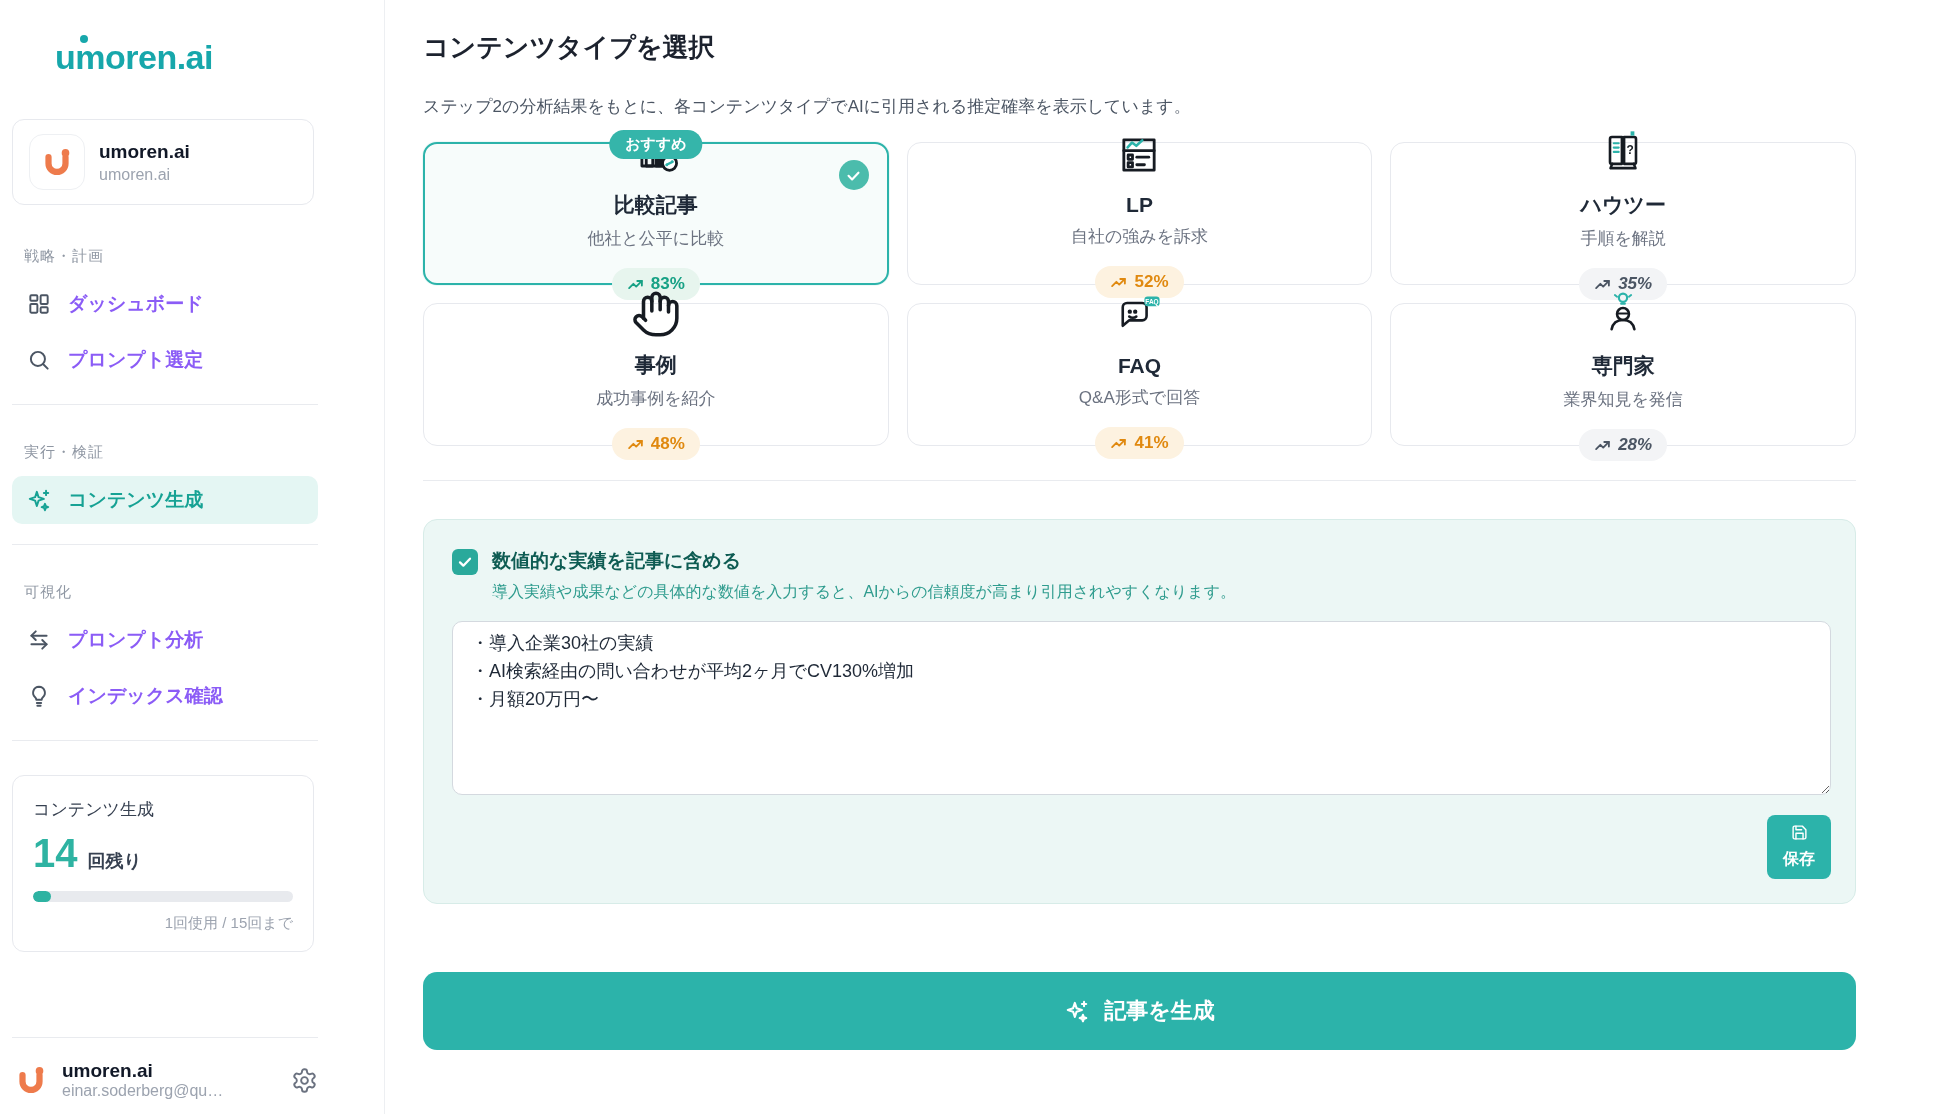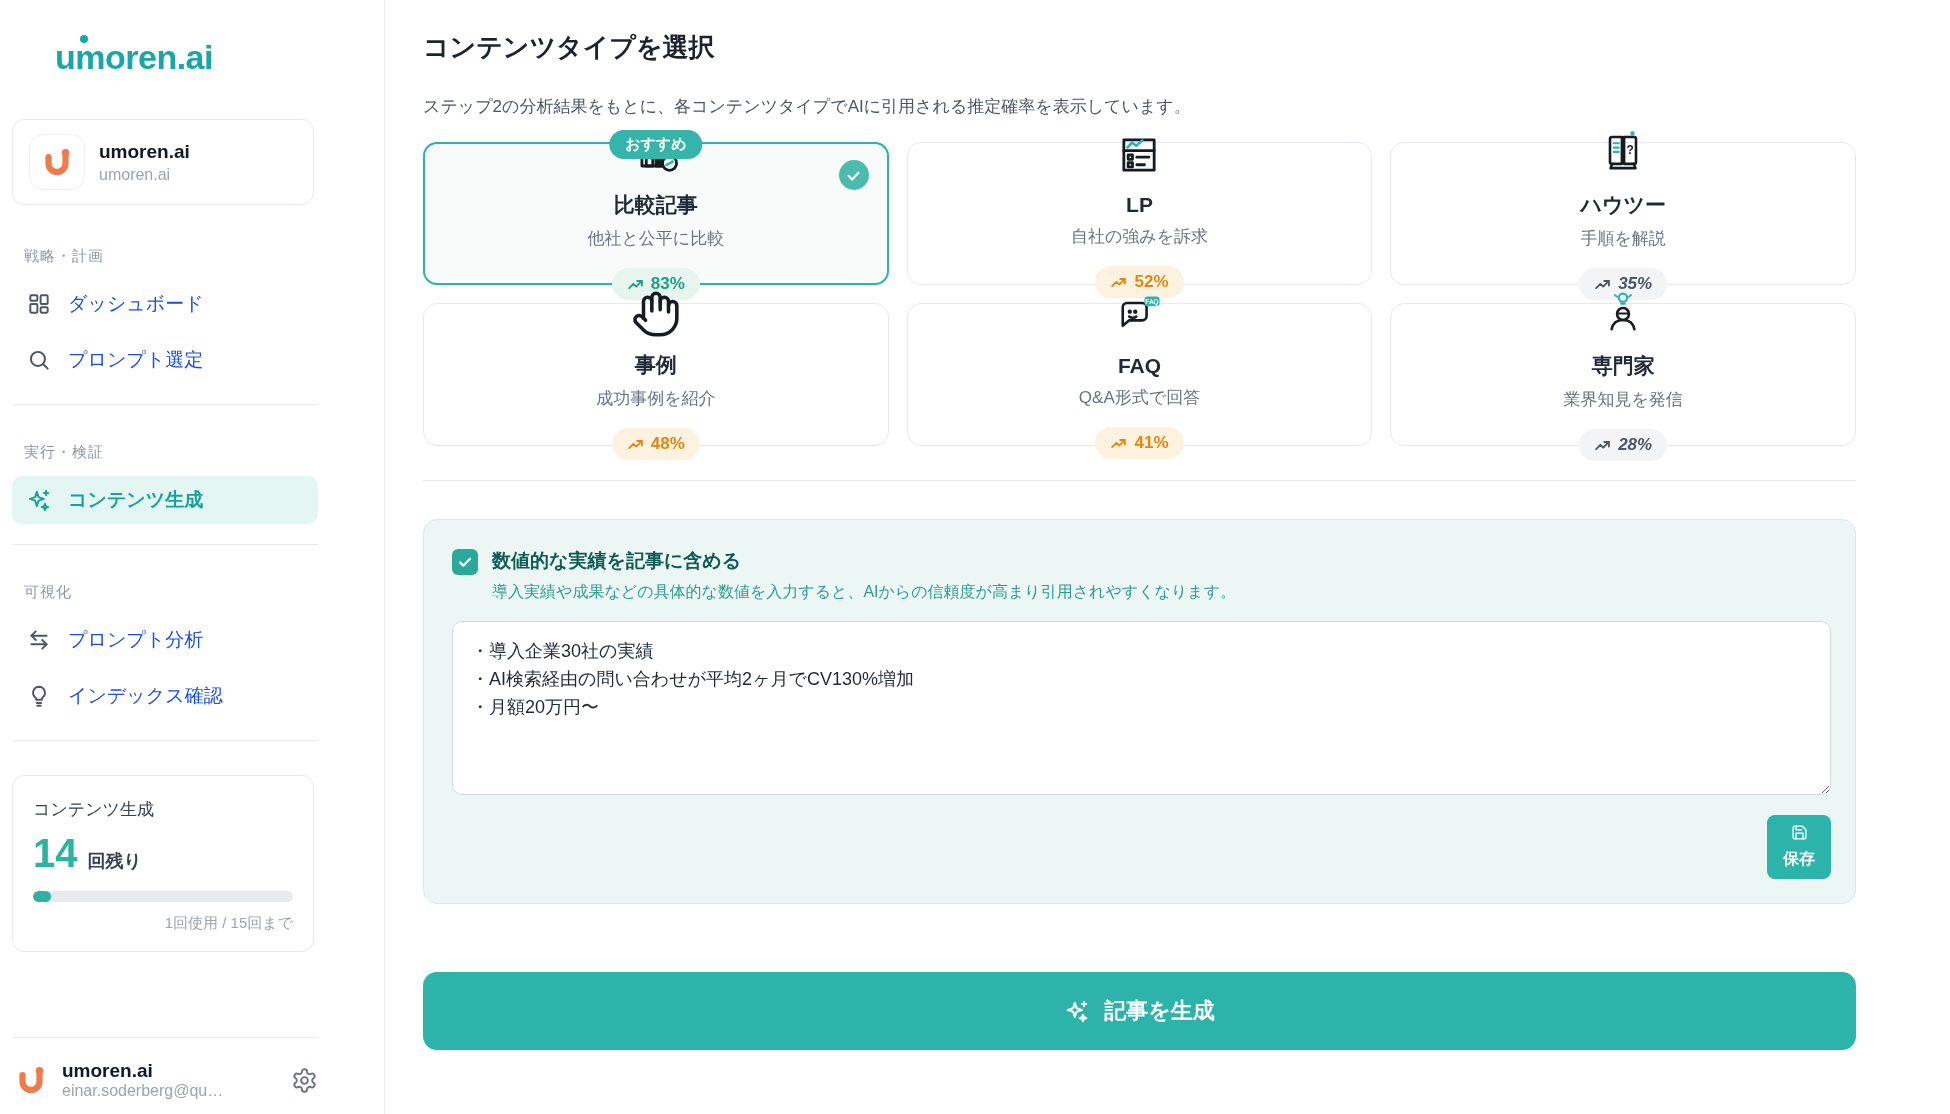--- a/index.html
+++ b/index.html
@@ -18,21 +18,21 @@
     border-radius:12px; padding:14px 16px; display:flex; align-items:center; gap:14px; cursor:pointer; }
   .u-badge { width:56px; height:56px; border-radius:14px; border:1px solid #eef0f3;
     display:flex; align-items:center; justify-content:center; background:#fff; }
   .ws-name { font-size:19px; font-weight:700; color:#111827; }
   .ws-sub  { font-size:16px; color:#9ca3af; margin-top:3px; }
 
   .sec-label { margin:42px 0 0 12px; font-size:15px; color:#8f97a3; letter-spacing:1px; }
   .sec-label.tight { margin-top:38px; }
   .nav { margin-top:14px; display:flex; flex-direction:column; gap:8px; }
   .nav-item { width:306px; height:48px; border-radius:10px; display:flex; align-items:center;
-    gap:16px; padding:0 14px; font-size:19px; color:#1d4ed8; cursor:pointer; }
+    gap:16px; padding:0 14px; font-size:19px; color:#8b5cf6; cursor:pointer;font-weight:bold; }
   .nav-item svg { flex:0 0 26px; }
   .nav-item.active { background:#e4f6f3; color:#16a294; font-weight:600; }
   .divider { width:306px; height:1px; background:#e9ebef; margin-top:20px; }
 
   .usage-card { margin-top:34px; width:302px; border:1px solid #e7e9ee; border-radius:12px;
     padding:22px 20px 18px; background:#fff; }
   .usage-title { font-size:17px; color:#374151; }
   .usage-num-row { margin-top:12px; display:flex; align-items:baseline; gap:10px; }
   .usage-num { font-size:40px; font-weight:800; color:#2eb3a2; line-height:1; }
   .usage-unit { font-size:18px; font-weight:700; color:#374151; }
@@ -76,21 +76,21 @@
   .hr { margin-top:34px; height:1px; background:#e9ebef; }
 
   .numeric-panel { margin-top:38px; background:#ecf7f5; border:1px solid #d7ece8;
     border-radius:14px; padding:28px 24px 24px 28px; }
   .chk-row { display:flex; align-items:flex-start; gap:14px; }
   .checkbox { width:26px; height:26px; border-radius:6px; background:#2aa99b; flex:0 0 26px;
     display:flex; align-items:center; justify-content:center; cursor:pointer; margin-top:1px; }
   .chk-label { font-size:19px; font-weight:700; color:#0e5c53; cursor:pointer; }
   .chk-desc { margin-top:8px; font-size:16px; color:#2f9c8e; }
   .numeric-panel textarea { margin-top:18px; width:100%; height:174px; resize:vertical;
-    border:1px solid #d4d9df; border-radius:10px; background:#fff; padding:16px 18px;
+    border:1px solid #d4d9df; border-radius:10px; background:#fff; padding:8px 18px;
     font-family:inherit; font-size:18px; line-height:1.55; color:#1f2937; }
   .save-row { margin-top:16px; display:flex; justify-content:flex-end; }
   .save-btn { display:inline-flex; align-items:center; gap:8px; background:#2cb3aa; color:#fff;
     border:none; border-radius:8px; padding:9px 16px; font-size:16px; font-weight:600;
     font-family:inherit; cursor:pointer;flex-direction:column; }
 
   .generate-btn { margin-top:68px; width:100%; height:78px; background:#2cb3aa; color:#fff;
     border:none; border-radius:14px; font-size:22px; font-weight:700; font-family:inherit;
     display:flex; align-items:center; justify-content:center; gap:14px; cursor:pointer; }
 

